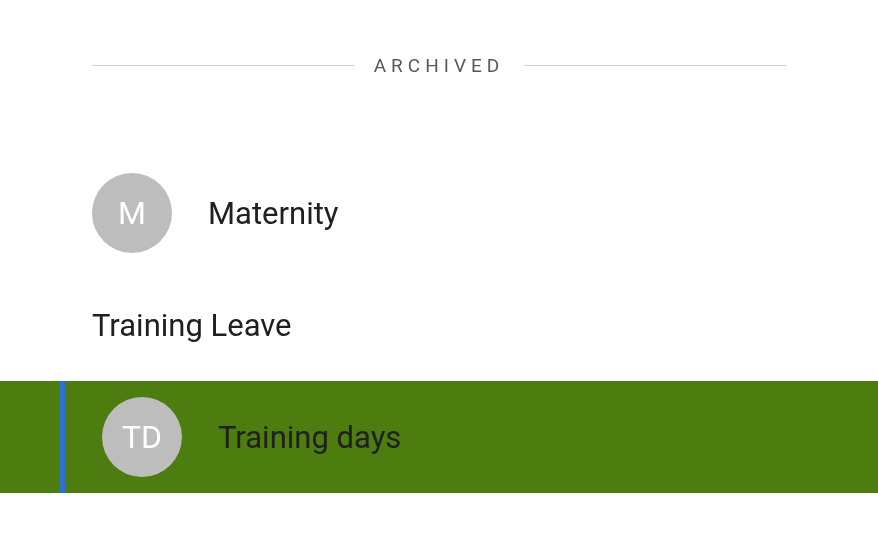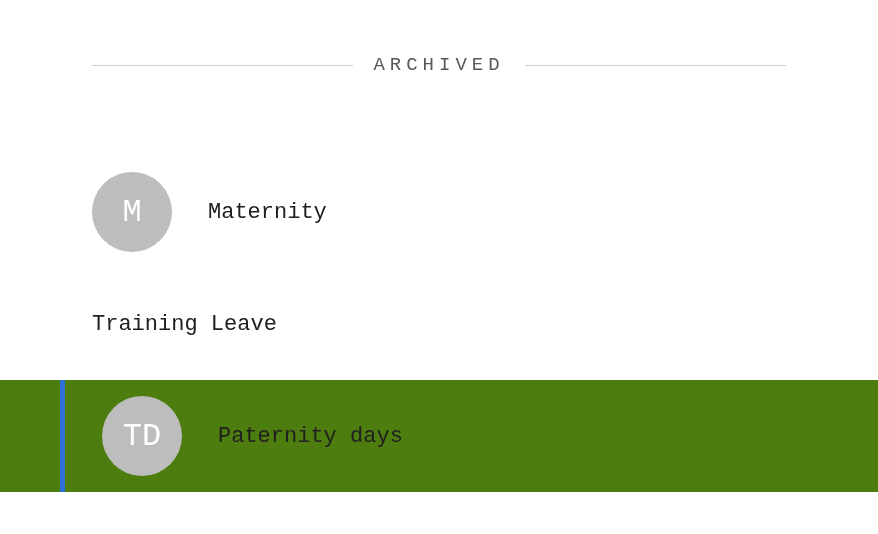--- a/index.html
+++ b/index.html
@@ -1,15 +1,15 @@
 <!DOCTYPE html>
 <html><head>
   <meta charset="utf-8">
   <style>
-    * { box-sizing: border-box; margin: 0; padding: 0; font-family: Liberation Mono, monospace; }
+    * { box-sizing: border-box; margin: 0; padding: 0; }
     body {
       font-family: -apple-system, BlinkMacSystemFont, "Segoe UI", Roboto, Helvetica, Arial, sans-serif;
       background: #ffffff;
       width: 878px;
       height: 534px;
       overflow: hidden;
     }
     .container {
       padding-top: 54px;
     }
@@ -66,21 +66,21 @@
       justify-content: center;
       font-size: 32px;
       font-weight: 400;
       flex-shrink: 0;
       margin-right: 36px;
     }
     .list-item.selected .avatar {
       margin-left: 10px;
     }
     .item-label {
-      font-size: 22px;
+      font-size: 31px;
       font-weight: 400;
       color: #202020;
     }
   </style>
 </head>
 <body>
 
 <div class="container">
   <div class="section-header">
     <div class="section-header-line"></div>
@@ -94,17 +94,17 @@
       <div class="avatar">M</div>
       <div class="item-label">Maternity</div>
     </div>
 
     <div class="list-item">
       <div class="item-label">Training Leave</div>
     </div>
 
     <div class="list-item selected">
       <div class="avatar">TD</div>
-      <div class="item-label">Paternity days</div>
+      <div class="item-label">Training days</div>
     </div>
 
   </div>
 </div>
 
 </body></html>

